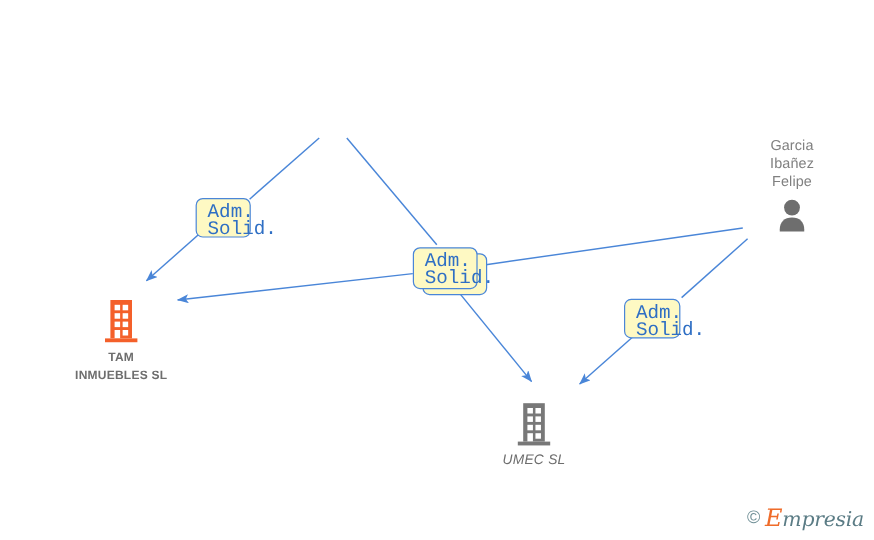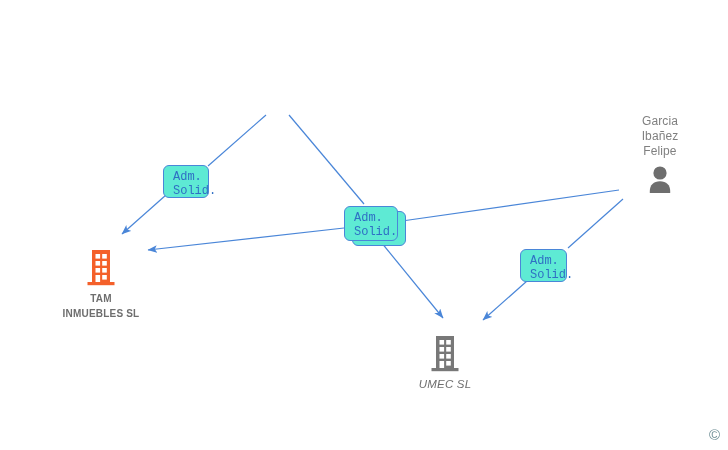--- a/index.html
+++ b/index.html
@@ -56,26 +56,26 @@
   .caption-company-plain {
     font-size: 11.5px;
     color: #6e6e6e;
     letter-spacing: .2px;
   }
 
   
   .rel-label {
     position: absolute;
     box-sizing: border-box;
-    background: #5eead4;
+    background: #fef9c3;
     border: 1.6px solid #4a86d8;
     border-radius: 6px;
     color: #2f6fc4;
     font-family: "Liberation Mono", monospace;
-    font-size: 12px;
+    font-size: 16px;
     line-height: 14px;
     padding: 4px 0 0 9px;
     white-space: pre-line;
     z-index: 4;
   }
   .rel-label.stacked-back {
     z-index: 3;
     padding: 0;
     color: transparent;
   }
@@ -191,15 +191,16 @@
       <rect x="17.2" y="19" width="4.6" height="4.6" fill="#ffffff"></rect>
       <rect x="10.5" y="26" width="4.6" height="7" fill="#ffffff"></rect>
       <rect x="17.2" y="26" width="4.6" height="4.6" fill="#ffffff"></rect>
       <rect x="2.5" y="33" width="27" height="3.2" fill="#787878"></rect>
     </svg>
     <span class="node-caption caption-company-plain" style="margin-top:4px;">UMEC SL</span>
   </div>
 
   <div id="watermark">
     <span class="wm-c">©</span>
+    <span class="wm-word"><span class="wm-e">E</span><span>mpresia</span></span>
   </div>
 
 </div>
 
 </body></html>

